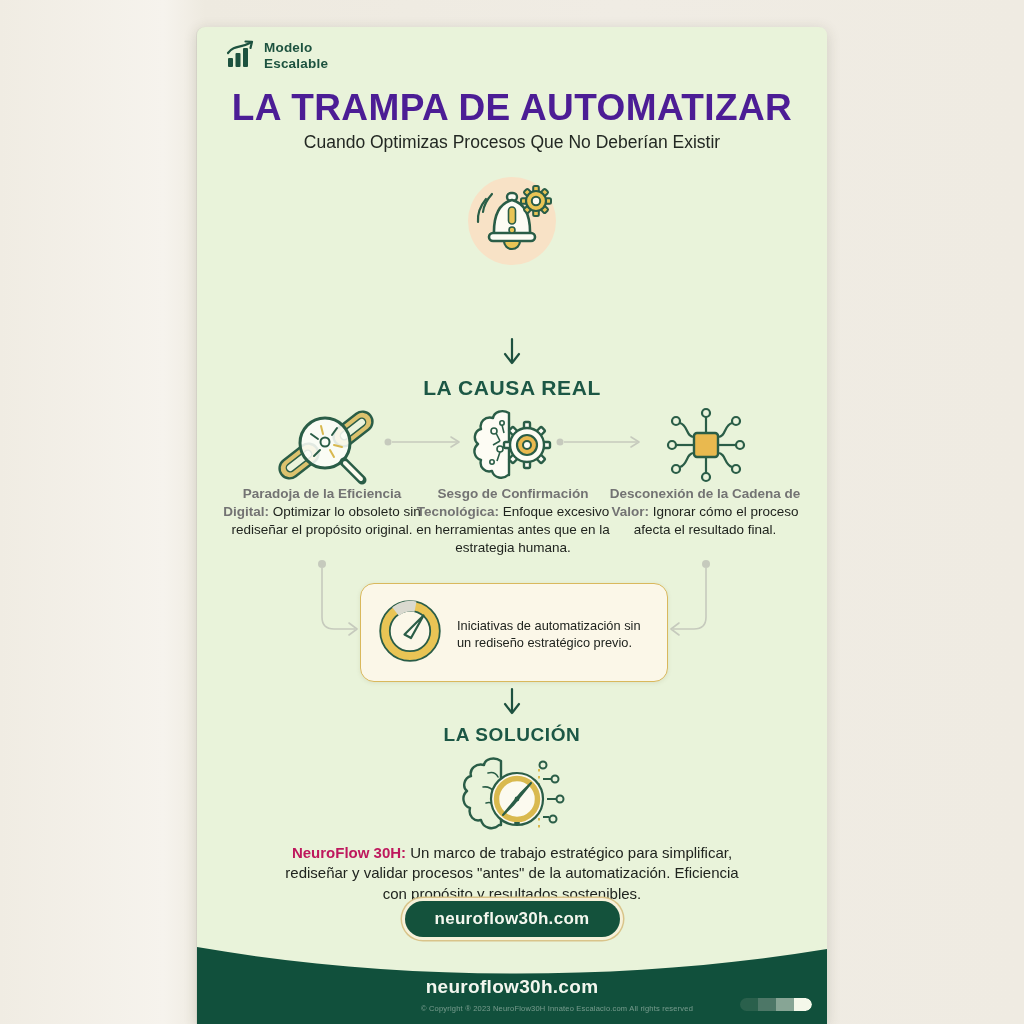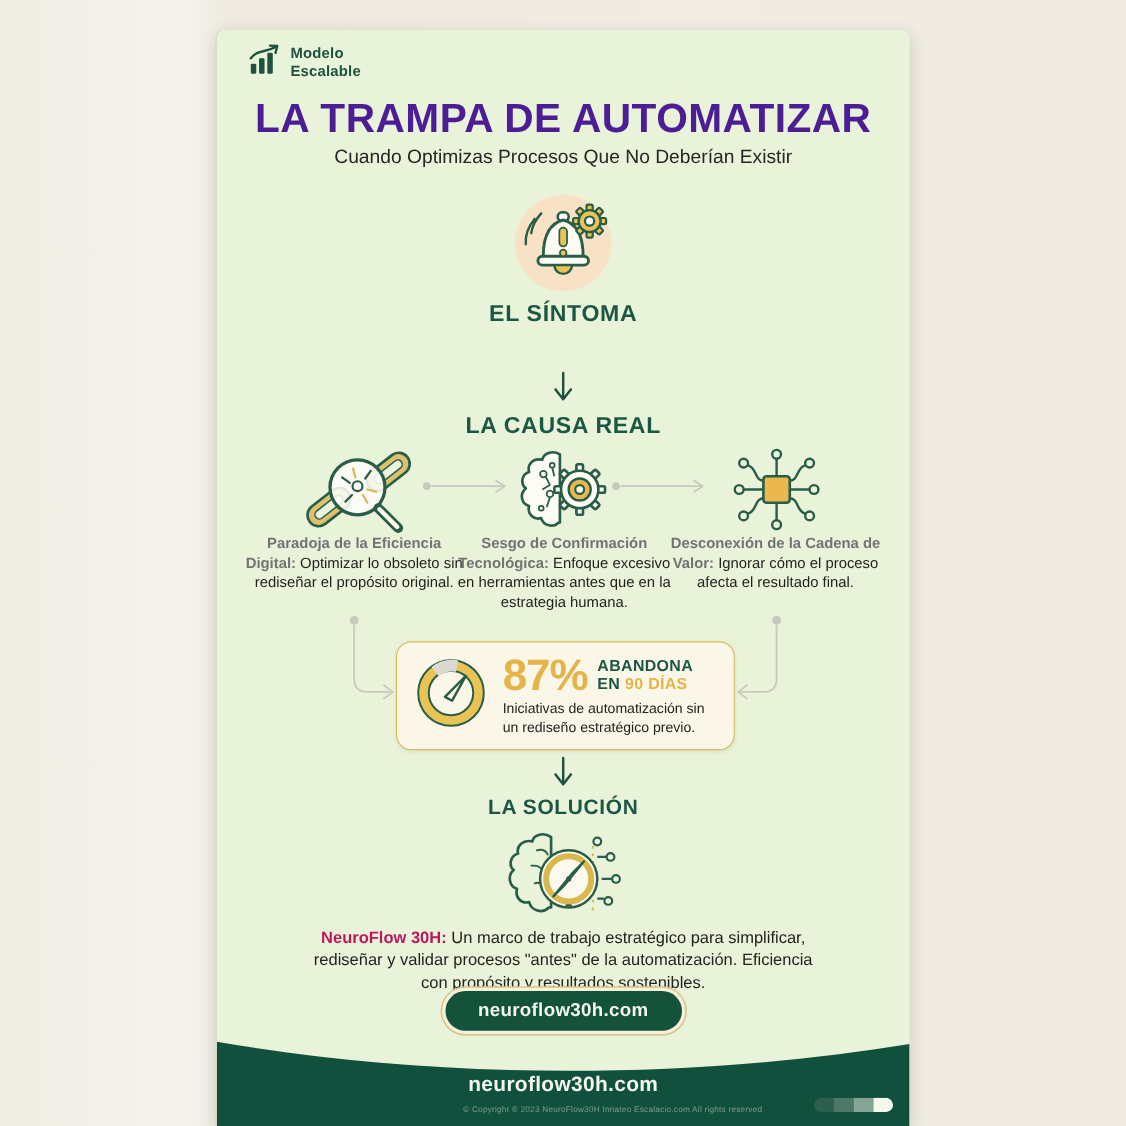--- a/index.html
+++ b/index.html
@@ -125,21 +125,20 @@
             <rect x="-15" y="-2.8" width="6" height="5.6" rx="1.5"></rect>
             <rect x="9" y="-2.8" width="6" height="5.6" rx="1.5"></rect>
           </g>
         </g>
         <circle r="10" fill="#e9c455" stroke="#2a5d47" stroke-width="2.2"></circle>
         <circle r="4.2" fill="#fdfcf4" stroke="#2a5d47" stroke-width="2"></circle>
       </g>
     </svg>
   </div>
 
-  <div class="abs symptom-heading section-heading center-text">EL SÍNTOMA</div>
 
   <div class="abs arrow1">
     <svg width="18" height="32" viewBox="0 0 18 32">
       <line x1="9" y1="2" x2="9" y2="24" stroke="#1e5140" stroke-width="2.2" stroke-linecap="round"></line>
       <path d="M2,17 L9,26 L16,17" fill="none" stroke="#1e5140" stroke-width="2.2" stroke-linecap="round" stroke-linejoin="round"></path>
     </svg>
   </div>
 
   <div class="abs cause-heading section-heading center-text">LA CAUSA REAL</div>
 
@@ -269,28 +268,20 @@
     <span>
       <svg width="70" height="70" viewBox="0 0 70 70">
         <circle cx="35" cy="35" r="25" fill="none" stroke="#e9c455" stroke-width="9"></circle>
         <circle cx="35" cy="35" r="29.8" fill="none" stroke="#2a5d47" stroke-width="1.8"></circle>
         <circle cx="35" cy="35" r="20.2" fill="none" stroke="#2a5d47" stroke-width="1.8"></circle>
         <path d="M20.5,15.5 A25,25 0 0 1 40.5,10.6" fill="none" stroke="#dadad0" stroke-width="10.5"></path>
         <polygon points="29.5,38.5 36,42 48.5,19.5" fill="#fdfbee" stroke="#2a5d47" stroke-width="2.2" stroke-linejoin="round"></polygon>
       </svg>
     </span>
     <div class="stat-text">
-      <div class="stat-top">
-        <span class="stat-value">87%</span>
-        <span class="stat-label">
-          <span>ABANDONA</span><br>
-          <span>EN</span>
-          <span class="hl">90 DÍAS</span>
-        </span>
-      </div>
       <div class="stat-desc">Iniciativas de automatización sin un rediseño estratégico previo.</div>
     </div>
   </div>
 
   <div class="abs arrow2">
     <svg width="18" height="32" viewBox="0 0 18 32">
       <line x1="9" y1="2" x2="9" y2="24" stroke="#1e5140" stroke-width="2.2" stroke-linecap="round"></line>
       <path d="M2,17 L9,26 L16,17" fill="none" stroke="#1e5140" stroke-width="2.2" stroke-linecap="round" stroke-linejoin="round"></path>
     </svg>
   </div>

